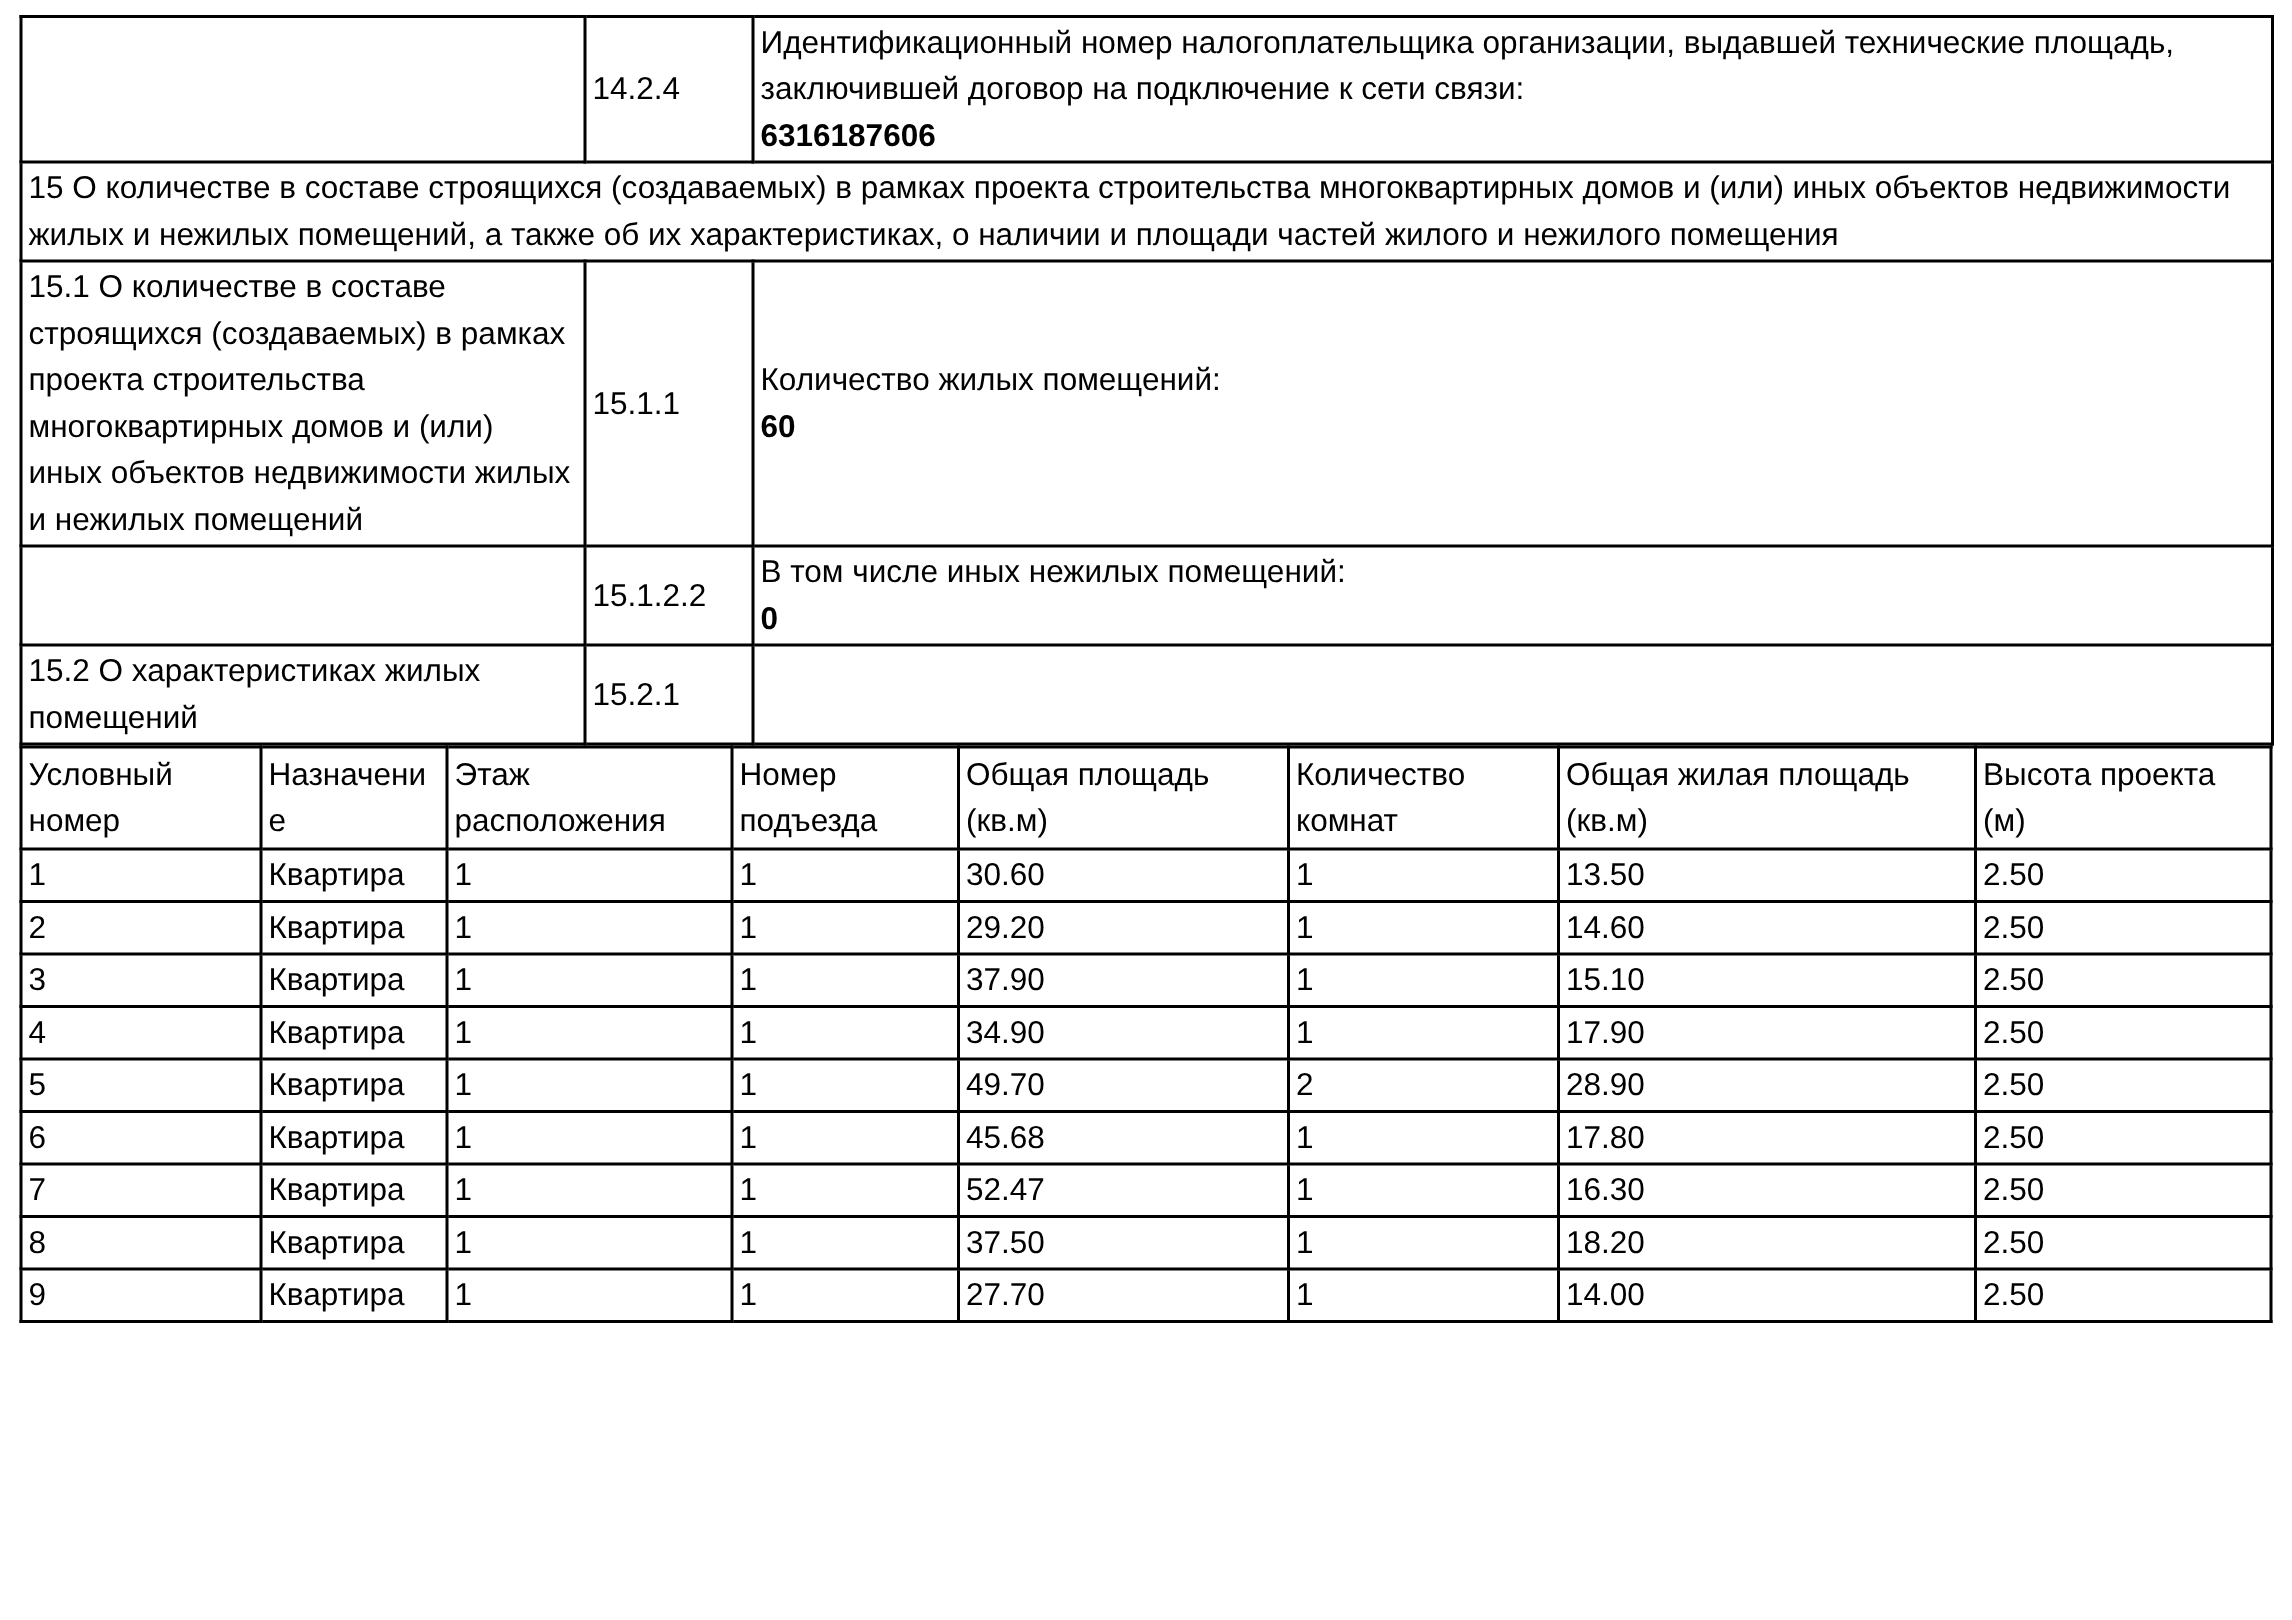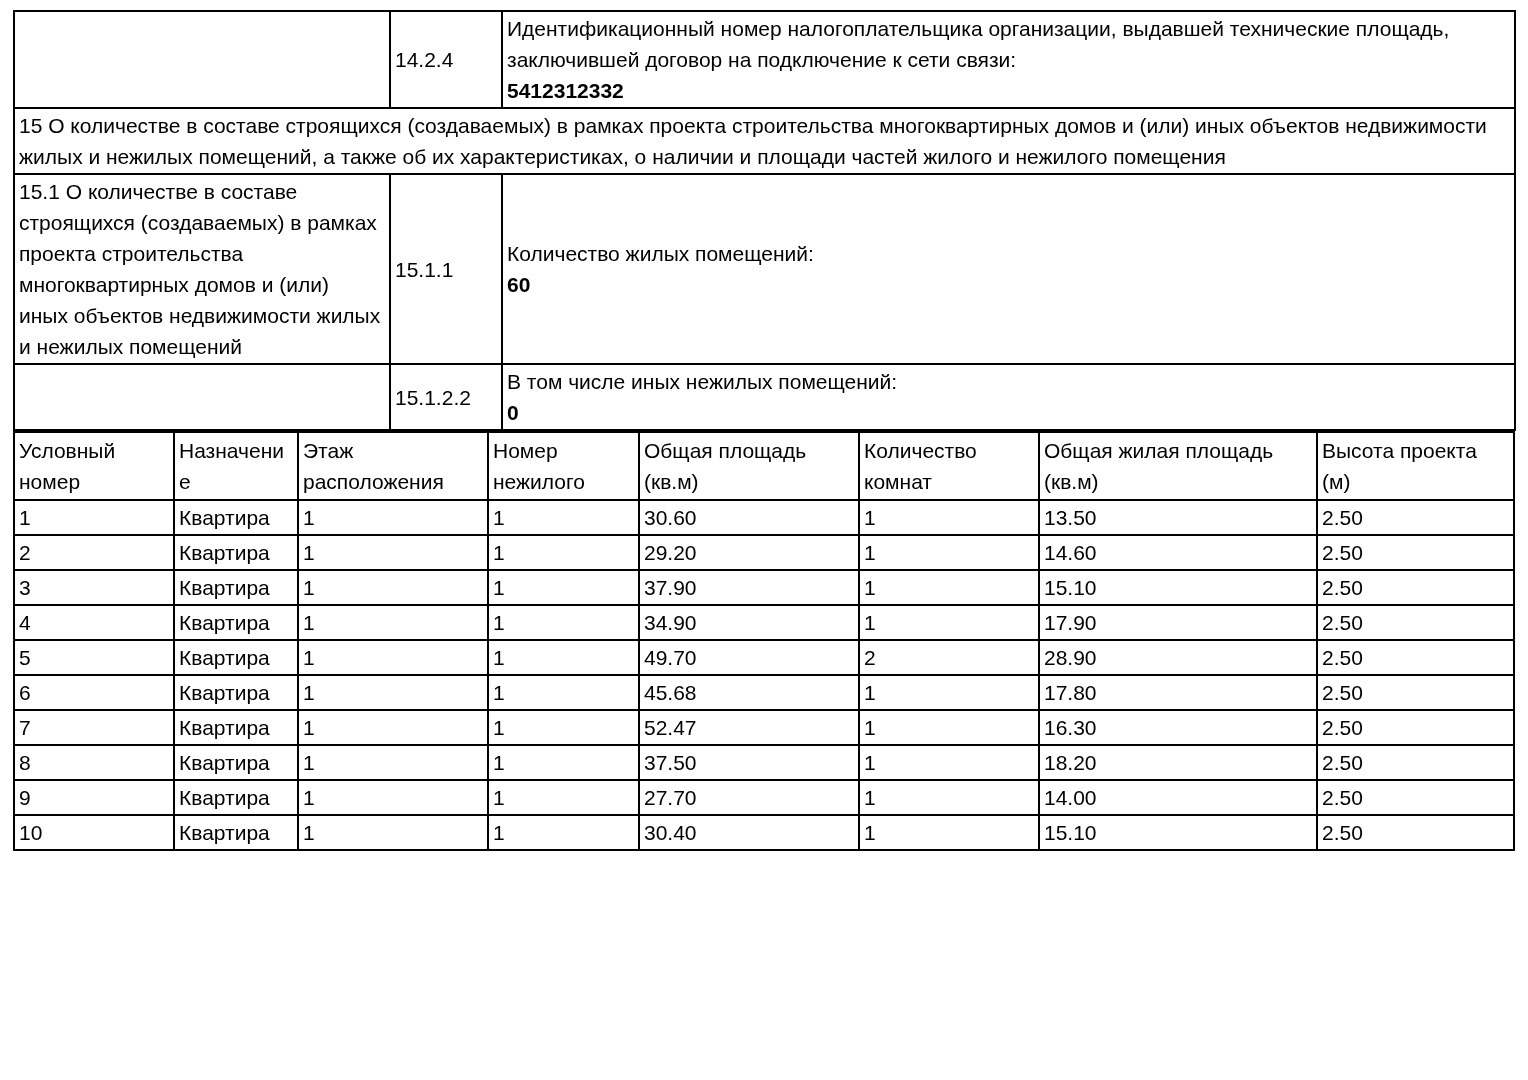--- a/index.html
+++ b/index.html
@@ -49,62 +49,67 @@
       <col style="width:376px">
       <col style="width:112px">
       <col style="width:1013px">
     </colgroup>
     <tbody>
       <tr>
         <td class="empty-cell"></td>
         <td class="c-num">14.2.4</td>
         <td>
           <div>Идентификационный номер налогоплательщика организации, выдавшей технические площадь, заключившей договор на подключение к сети связи:</div>
-          <div class="val">5412312332</div>
+          <div class="val">6316187606</div>
         </td>
       </tr>
       <tr>
         <td colspan="3">15 О количестве в составе строящихся (создаваемых) в рамках проекта строительства многоквартирных домов и (или) иных объектов недвижимости жилых и нежилых помещений, а также об их характеристиках, о наличии и площади частей жилого и нежилого помещения</td>
       </tr>
       <tr>
         <td>15.1 О количестве в составе строящихся (создаваемых) в рамках проекта строительства многоквартирных домов и (или) иных объектов недвижимости жилых и нежилых помещений</td>
         <td class="c-num">15.1.1</td>
         <td>
           <div>Количество жилых помещений:</div>
           <div class="val">60</div>
         </td>
       </tr>
       <tr>
         <td class="empty-cell"></td>
         <td class="c-num">15.1.2.2</td>
         <td>
           <div>В том числе иных нежилых помещений:</div>
           <div class="val">0</div>
         </td>
+      </tr>
+      <tr>
+        <td>15.2 О характеристиках жилых помещений</td>
+        <td class="c-num">15.2.1</td>
+        <td class="empty-cell"></td>
       </tr>
     </tbody>
   </table>
 
   <table class="t-apts">
     <colgroup>
       <col style="width:160px">
       <col style="width:124px">
       <col style="width:190px">
       <col style="width:151px">
       <col style="width:220px">
       <col style="width:180px">
       <col style="width:278px">
       <col style="width:197px">
     </colgroup>
     <thead>
       <tr>
           <th>Условный номер</th>
           <th>Назначение</th>
           <th>Этаж расположения</th>
-          <th>Номер нежилого</th>
+          <th>Номер подъезда</th>
           <th>Общая площадь (кв.м)</th>
           <th>Количество комнат</th>
           <th>Общая жилая площадь (кв.м)</th>
           <th>Высота проекта (м)</th>
         </tr>
     </thead>
     <tbody>
         <tr>
           <td>1</td>
           <td>Квартира</td>
@@ -188,26 +193,16 @@
         <tr>
           <td>9</td>
           <td>Квартира</td>
           <td>1</td>
           <td>1</td>
           <td>27.70</td>
           <td>1</td>
           <td>14.00</td>
           <td>2.50</td>
         </tr>
-        <tr>
-          <td>10</td>
-          <td>Квартира</td>
-          <td>1</td>
-          <td>1</td>
-          <td>30.40</td>
-          <td>1</td>
-          <td>15.10</td>
-          <td>2.50</td>
-        </tr>
       </tbody>
   </table>
 
 </div>
 
 </body></html>

